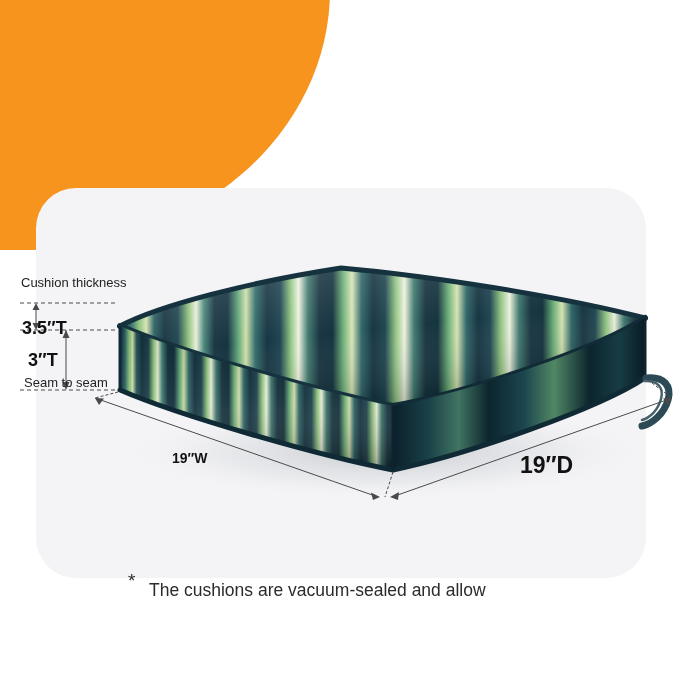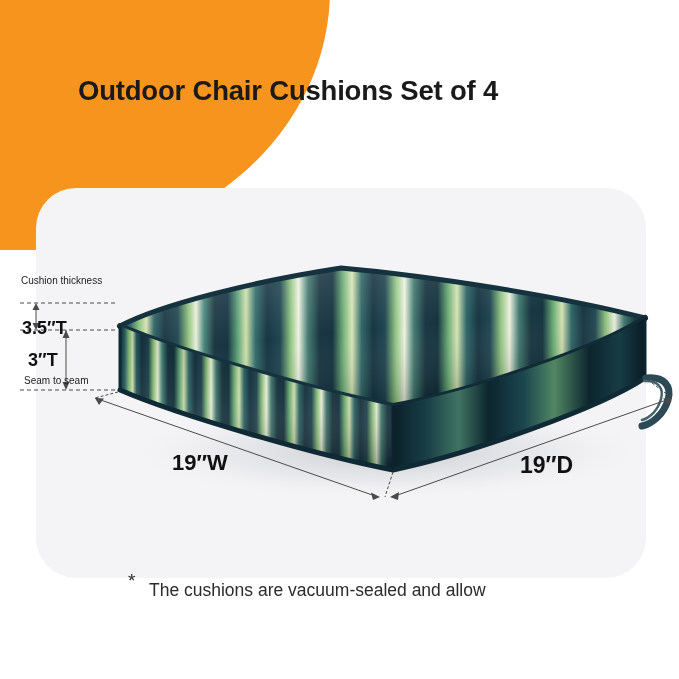--- a/index.html
+++ b/index.html
@@ -85,44 +85,43 @@
 
   
   .dim-label {
     position: absolute;
     font-weight: bold;
     color: #111111;
     white-space: nowrap;
   }
   .dim-35T { left: 22px; top: 285px; font-size: 18px; margin-top: 33px; }
   .dim-3T  { left: 28px; top: 350px; font-size: 18px; text-align: right; }
-  .dim-19W { left: 172px; top: 450px; font-size: 22px; }
+  .dim-19W { left: 172px; top: 450px; font-size: 14px; }
   .dim-19D { left: 520px; top: 452px; font-size: 23px; }
 
   .dim-caption {
     position: absolute;
     color: #222222;
     white-space: nowrap;
-    font-size: 10px;
+    font-size: 13px;
     text-align: center;
   }
   .cap-thick { left: 21px; top: 275px; }
   .cap-seam  { left: 24px; top: 375px; }
 
 </style>
 </head>
 <body>
 
 <div id="page">
 
   <div class="orange-blob-2"></div>
 
   <div class="grey-panel"></div>
 
-  <div class="headline">Outdoor Chair Cushions Set of 4</div>
 
   <svg class="cushion-wrap" viewBox="0 0 679 679">
     <defs>
 
       <linearGradient id="topStripes" x1="0" y1="0" x2="1" y2="0">
         <stop offset="0.000" stop-color="#16333f"></stop>
         <stop offset="0.020" stop-color="#2a5f63"></stop>
         <stop offset="0.035" stop-color="#7fbb77"></stop>
         <stop offset="0.050" stop-color="#d6e3b0"></stop>
         <stop offset="0.065" stop-color="#2a5f63"></stop>

